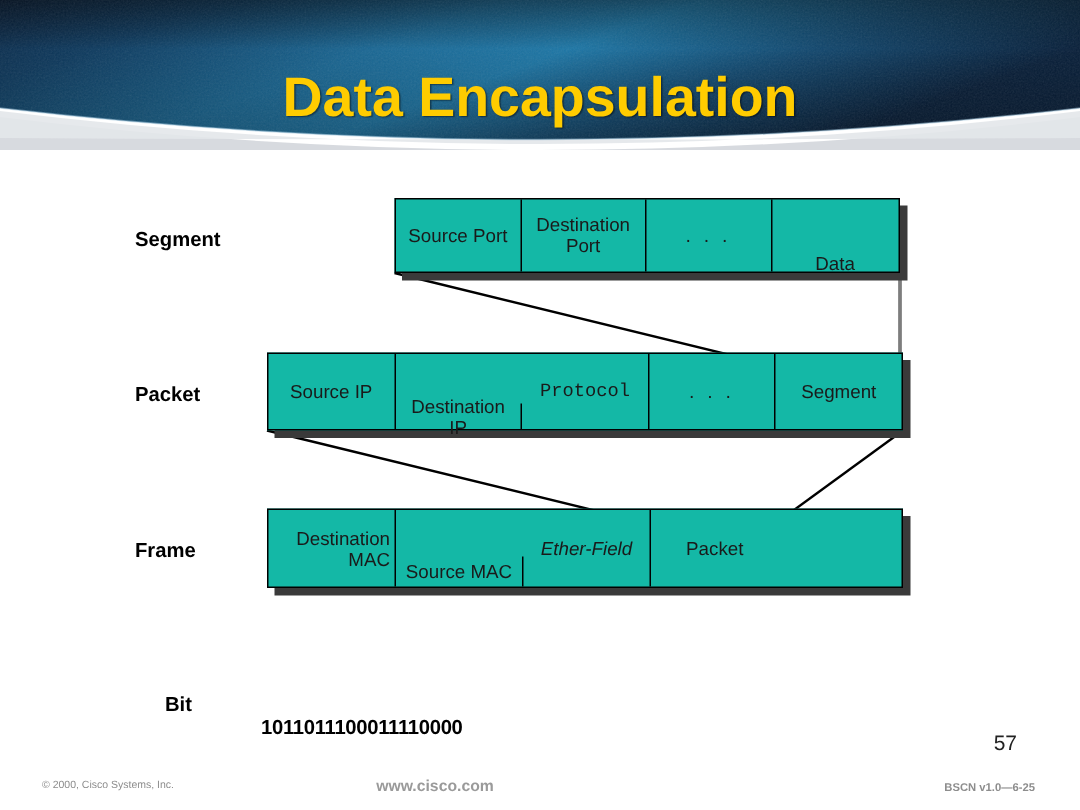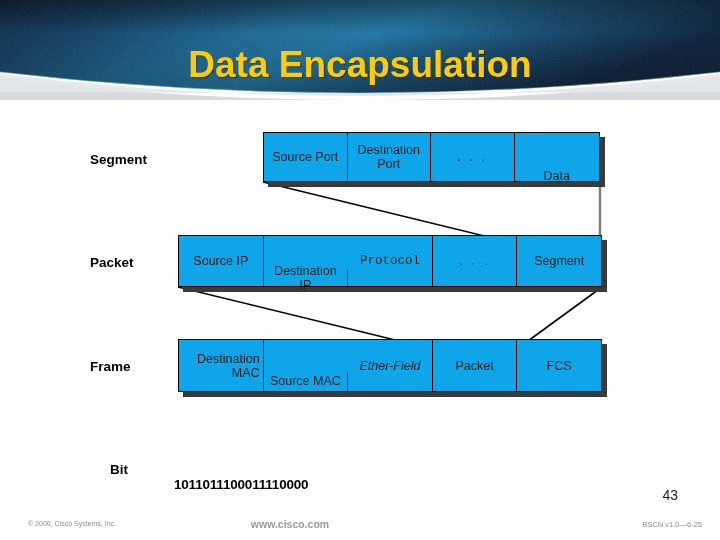--- a/index.html
+++ b/index.html
@@ -38,21 +38,21 @@
     color:#000;
     font-family:"Liberation Sans", sans-serif;
     white-space:nowrap;
   }
 
   .pdu{
     position:absolute;
     display:flex;
     box-sizing:border-box;
     border:1.5px solid #000;
-    background:#0ea5e9;
+    background:#14b8a6;
     box-shadow:5px 5px 0 #3a3a3a;
   }
   .cell{
     box-sizing:border-box;
     border-right:1.5px solid #000;
     display:flex;align-items:center;justify-content:center;
     text-align:center;
     font-size:12.5px;
     color:#1a1a1a;
     line-height:1.12;
@@ -88,23 +88,24 @@
     position:absolute;left:28px;top:0;
     font-size:7px;color:#8d8d8d;white-space:nowrap;
     font-family:"Liberation Sans", sans-serif;
   }
   .footer-center{
     position:absolute;left:0;top:-2px;width:580px;text-align:center;
     font-size:10.5px;font-weight:bold;color:#9a9a9a;
     font-family:"Liberation Sans", sans-serif;
   }
   .footer-right{
-    position:absolute;right:18px;top:0;
+    position:absolute;right:30px;top:0;
     font-size:7.5px;color:#8d8d8d;white-space:nowrap;
     font-family:"Liberation Sans", sans-serif;
+    font-weight:bold;
   }
 </style>
 </head>
 <body>
 
 <div class="banner">
   <svg class="banner-svg" width="720" height="112" viewBox="0 0 720 112">
     <defs>
       <linearGradient id="bannerGrad" x1="0" y1="0" x2="1" y2="0.35">
         <stop offset="0%" stop-color="#0a2340"></stop>
@@ -172,28 +173,27 @@
     <div class="cell dots" style="width:85px;">. . .</div>
     <div class="cell" style="width:84px;">Segment</div>
   </div>
 
   <div class="row-label" style="left:90px;top:247px;">Frame</div>
   <div class="pdu" style="left:178px;top:227px;width:424px;height:53px;">
     <div class="cell" style="width:85px;text-align:right;">Destination MAC</div>
     <div class="cell" style="width:85px;margin-top:31px;">Source MAC</div>
     <div class="cell" style="width:85px;font-style:italic;">Ether-Field</div>
     <div class="cell" style="width:85px;">Packet</div>
-    <div class="cell" style="width:84px;">FCS</div>
   </div>
 
   <div class="bitrow">
     <div class="row-label" style="left:110px;top:350px;">Bit</div>
     <div class="bit-value" style="left:174px;top:365px;">1011011100011110000</div>
   </div>
 </div>
 
-<div class="slide-number">43</div>
+<div class="slide-number">57</div>
 
 <div class="footer">
   <div class="footer-left">© 2000, Cisco Systems, Inc.</div>
   <div class="footer-center">www.cisco.com</div>
   <div class="footer-right">BSCN v1.0—6-25</div>
 </div>
 
 </body></html>

